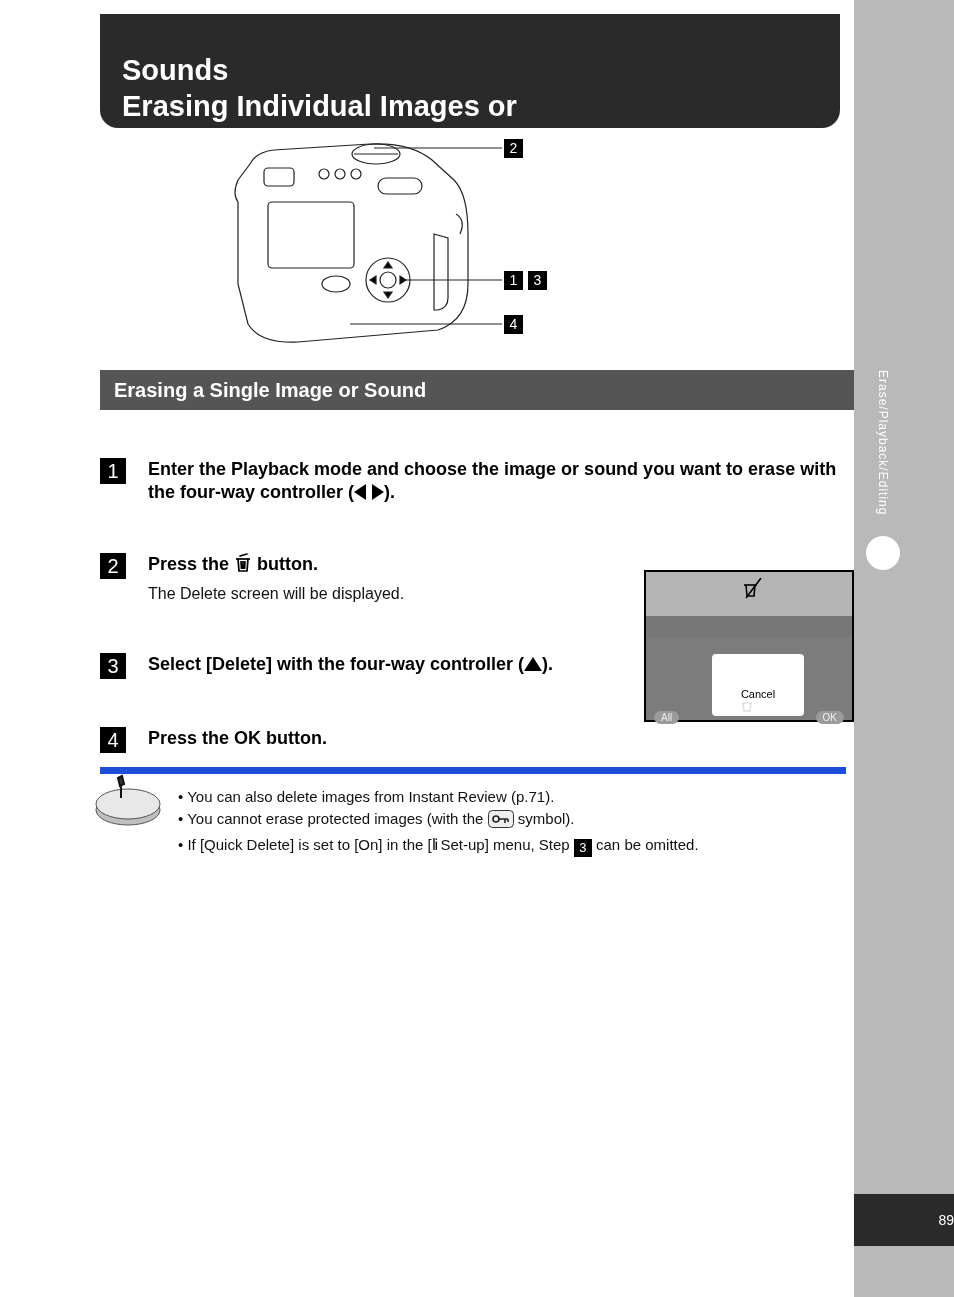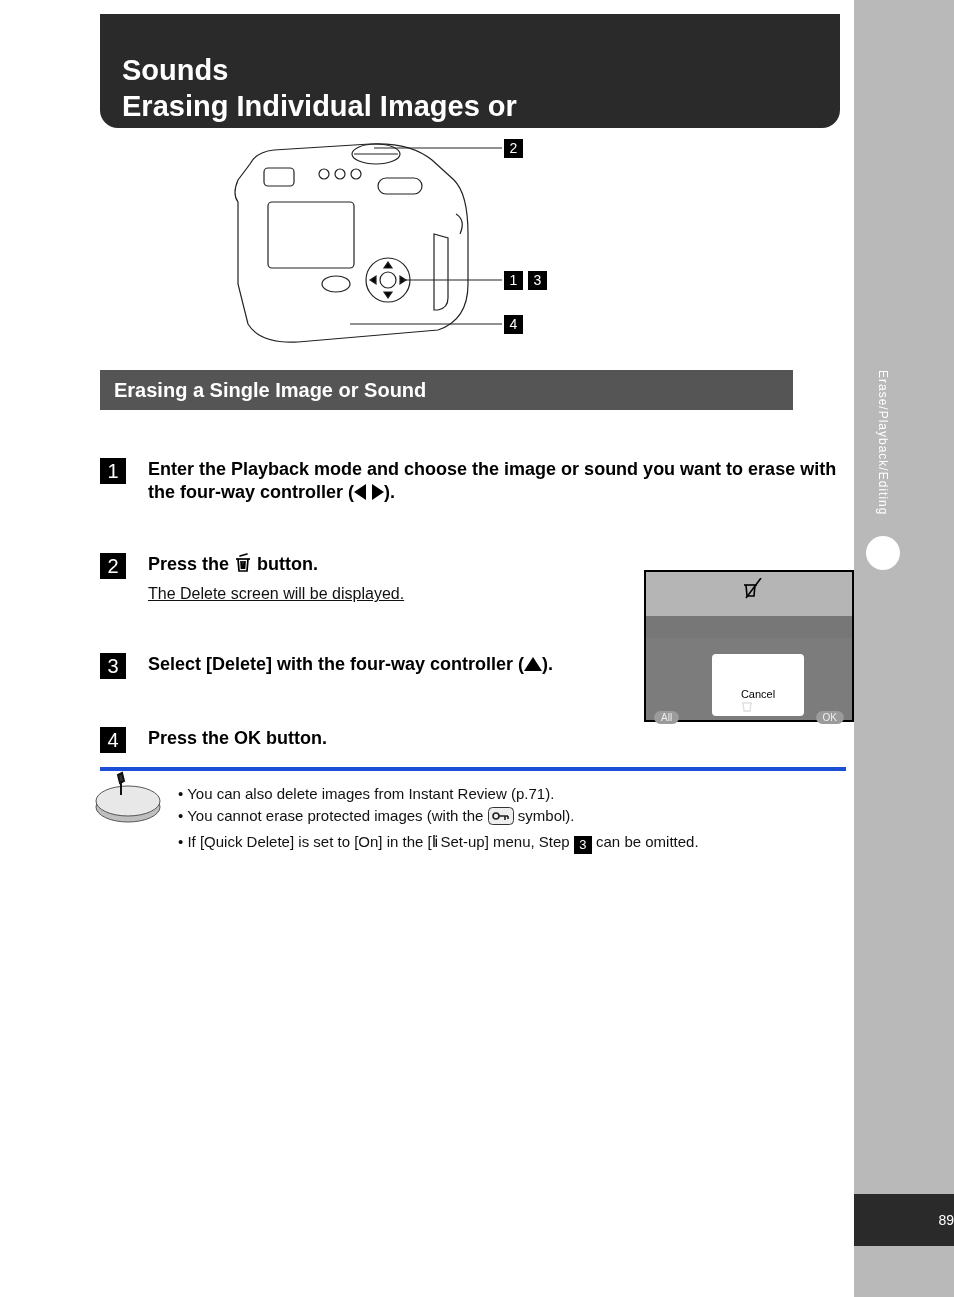--- a/index.html
+++ b/index.html
@@ -66,21 +66,21 @@
     position: absolute;
     width: 19px; height: 19px;
     background: #000;
     color: #fff;
     font-size: 14px;
     line-height: 19px;
     text-align: center;
   }
 
   .section-bar {
-    width: 693px; height: 40px;
+    width: 754px; height: 40px;
     background: #555;
     color: #fff;
     font-size: 20px;
     font-weight: bold;
     line-height: 40px;
     padding-left: 14px;
     margin-top: 2px;
   }
 
   .steps {
@@ -103,21 +103,20 @@
   }
   .step-heading {
     font-size: 18px; font-weight: bold;
     line-height: 1.3;
     margin-bottom: 4px;
     margin-top: 48px;
   }
   .step-body {
     font-size: 16px; line-height: 1.35;
     color: #111;
-    text-decoration: underline;
   }
 
   .icon-inline {
     display: inline-block;
     vertical-align: -3px;
   }
   .icon-triangle-up {
     display: inline-block;
     width: 0; height: 0;
     border-left: 9px solid transparent;
@@ -186,21 +185,21 @@
     font-size: 10px; color:#eee;
   }
   .lcd-pill {
     display:inline-block; padding:1px 7px; background:#9b9b9b; border-radius:8px;margin-top:20px;
   }
 
   .memo-row {
     position: relative;
     margin-top: 4px;
     padding-top: 12px;
-    border-top: 4px solid #1d4ed8;
+    border-top: 7px solid #1d4ed8;
     min-height: 90px;
     padding-left: 78px;
     padding-right: 8px;
   }
   .memo-icon {
     position: absolute; left: -12px; top: 0px;
   }
   .memo-text {
     font-size: 15px; line-height: 1.45;
     color: #111;

